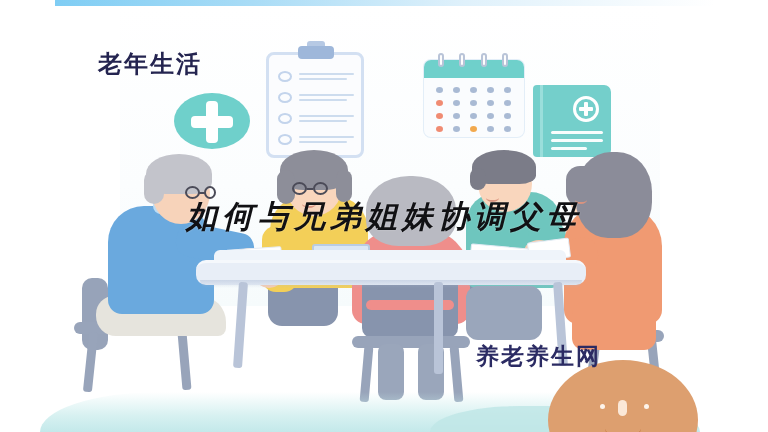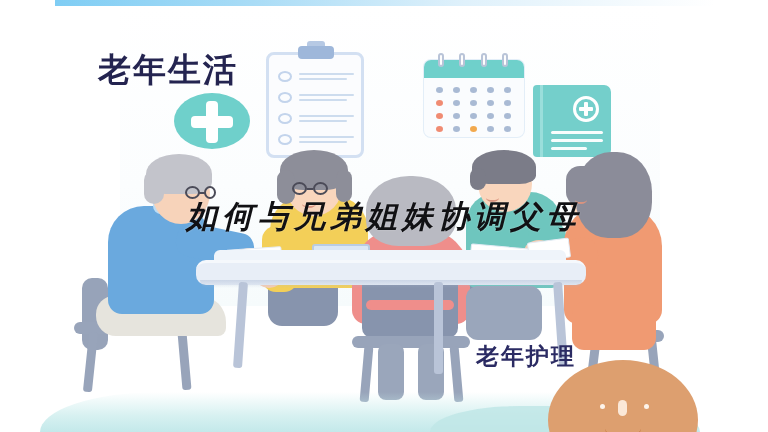--- a/index.html
+++ b/index.html
@@ -224,21 +224,21 @@
   .mascot .smile {
     position: absolute; left: 57px; top: 58px; width: 36px; height: 18px;
     border-bottom: 3px solid #c87b45;
     border-radius: 0 0 50% 50%;
   }
 
   
   .kicker {
     position: absolute;
     left: 98px; top: 48px;
-    font-size: 33px;
+    font-size: 24px;
     font-weight: 700;
     letter-spacing: 2px;
     color: #242450;
     font-family: "Liberation Sans", "DejaVu Sans", sans-serif;
   }
   .headline {
     position: absolute;
     left: 0; top: 194px;
     width: 768px;
     text-align: center;
@@ -438,14 +438,14 @@
     <div class="nose"></div>
     <div class="smile"></div>
   </div>
 
   <div class="kicker">老年生活</div>
 
   <div class="headline">
     <div class="l1">如何与兄弟姐妹协调父母</div>
   </div>
 
-  <div class="watermark">老年护理</div>
+  <div class="watermark">养老养生网</div>
 </div>
 
 </body></html>

